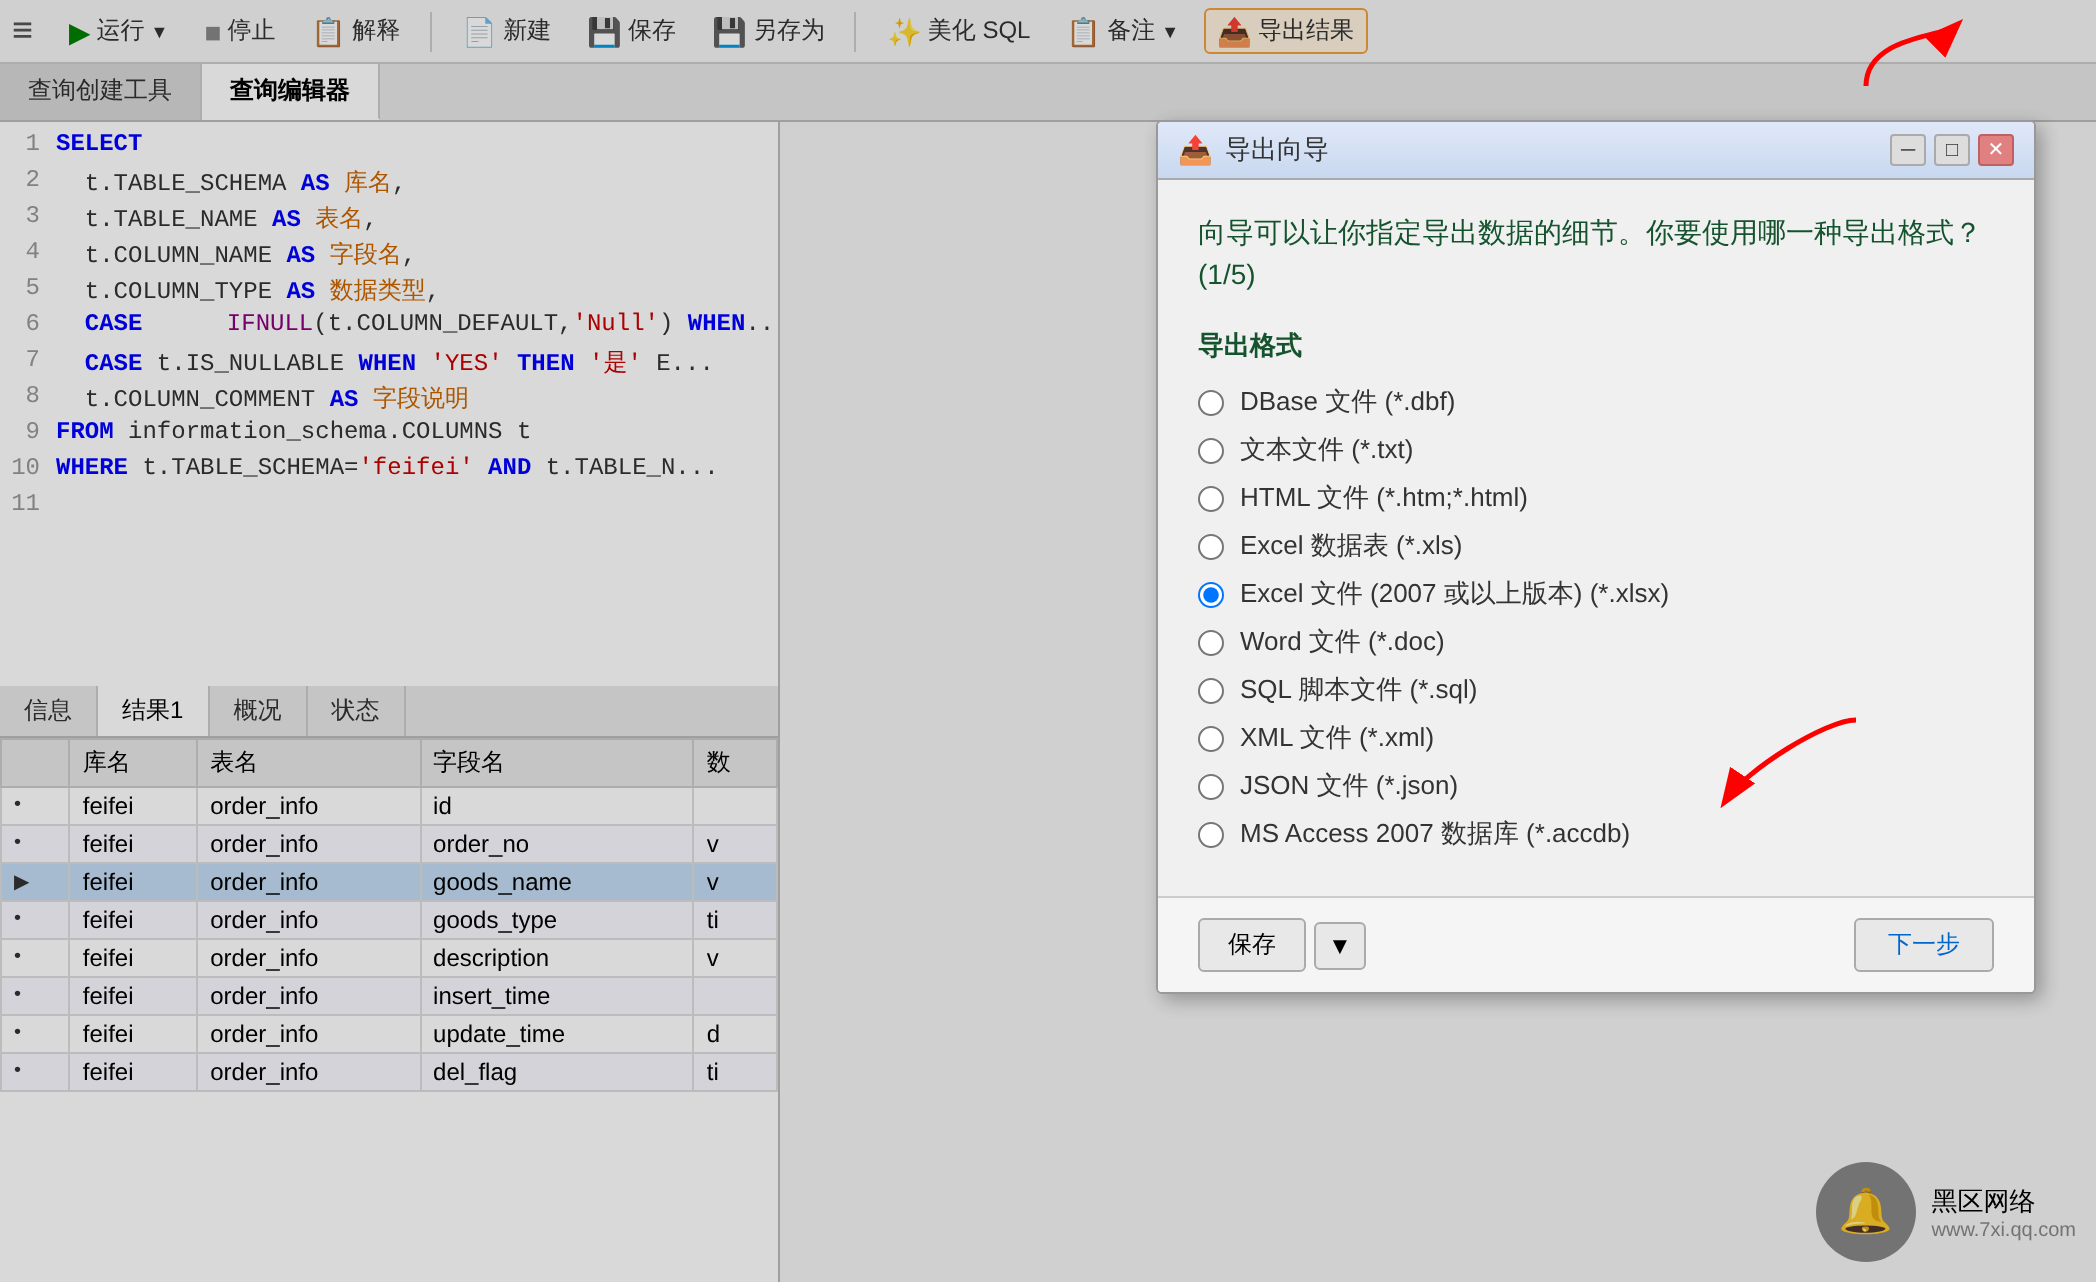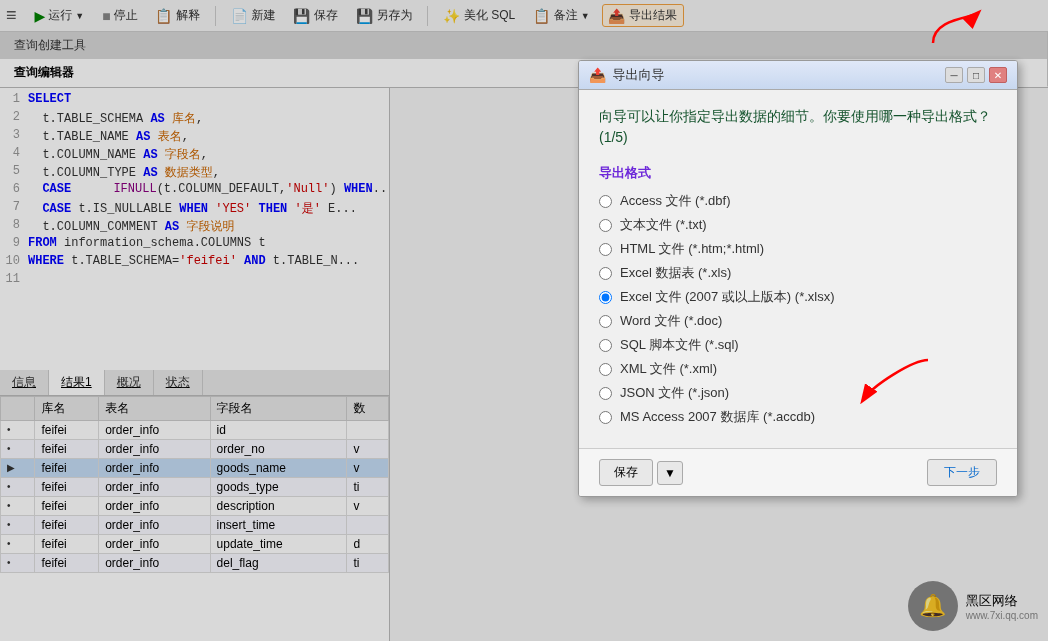--- a/index.html
+++ b/index.html
@@ -29,21 +29,20 @@
     }
     .toolbar-icon { font-size: 14px; }
     .toolbar-separator { width: 1px; height: 20px; background: #ccc; margin: 0 3px; }
     .menu-icon { font-size: 18px; color: #555; cursor: pointer; margin-right: 6px; }
 
     
     .tab-bar {
       display: flex;
       background: #e8e8e8;
       border-bottom: 1px solid #bbb;
-      flex-direction: column;
     }
     .tab {
       padding: 5px 14px;
       cursor: pointer;
       font-size: 12px;
       border-right: 1px solid #ccc;
       background: #d8d8d8;
       color: #333;
     }
     .tab.active {
@@ -91,21 +90,20 @@
     }
     .line-content { color: #333; white-space: pre; }
     .kw { color: #0000ff; font-weight: bold; }
     .str { color: #cc0000; }
     .fn { color: #8B0080; margin-left: 35px; }
     .alias { color: #cc6600; }
     .results-tab-bar {
       display: flex;
       background: #e8e8e8;
       border-bottom: 1px solid #bbb;
-      text-decoration: underline;
     }
     .results-tab {
       padding: 4px 12px;
       font-size: 12px;
       cursor: pointer;
       border-right: 1px solid #ccc;
       color: #333;
     }
     .results-tab.active {
       background: #fff;
@@ -189,21 +187,21 @@
       padding: 16px 20px;
     }
     .dialog-question {
       color: #14532d;
       font-size: 14px;
       margin-bottom: 16px;
       line-height: 1.5;
     }
     .format-section-title {
       font-size: 13px;
-      color: #6d28d9;
+      color: #14532d;
       margin-bottom: 10px;
       font-weight: bold;
     }
     .radio-option {
       display: flex;
       align-items: center;
       gap: 8px;
       margin: 6px 0;
       cursor: pointer;
     }
@@ -490,21 +488,21 @@
     </div>
 
     <div class="dialog-body">
       <div class="dialog-question">向导可以让你指定导出数据的细节。你要使用哪一种导出格式？(1/5)</div>
 
       <div class="format-section-title">导出格式</div>
 
       <div id="format-options">
       <div class="radio-option">
             <input type="radio" name="export-format" value="dbf" style="">
-            <span class="radio-label">Access 文件 (*.dbf)</span>
+            <span class="radio-label">DBase 文件 (*.dbf)</span>
           </div>
           <div class="radio-option">
             <input type="radio" name="export-format" value="txt" style="">
             <span class="radio-label">文本文件 (*.txt)</span>
           </div>
           <div class="radio-option">
             <input type="radio" name="export-format" value="html" style="">
             <span class="radio-label">HTML 文件 (*.htm;*.html)</span>
           </div>
           <div class="radio-option">

